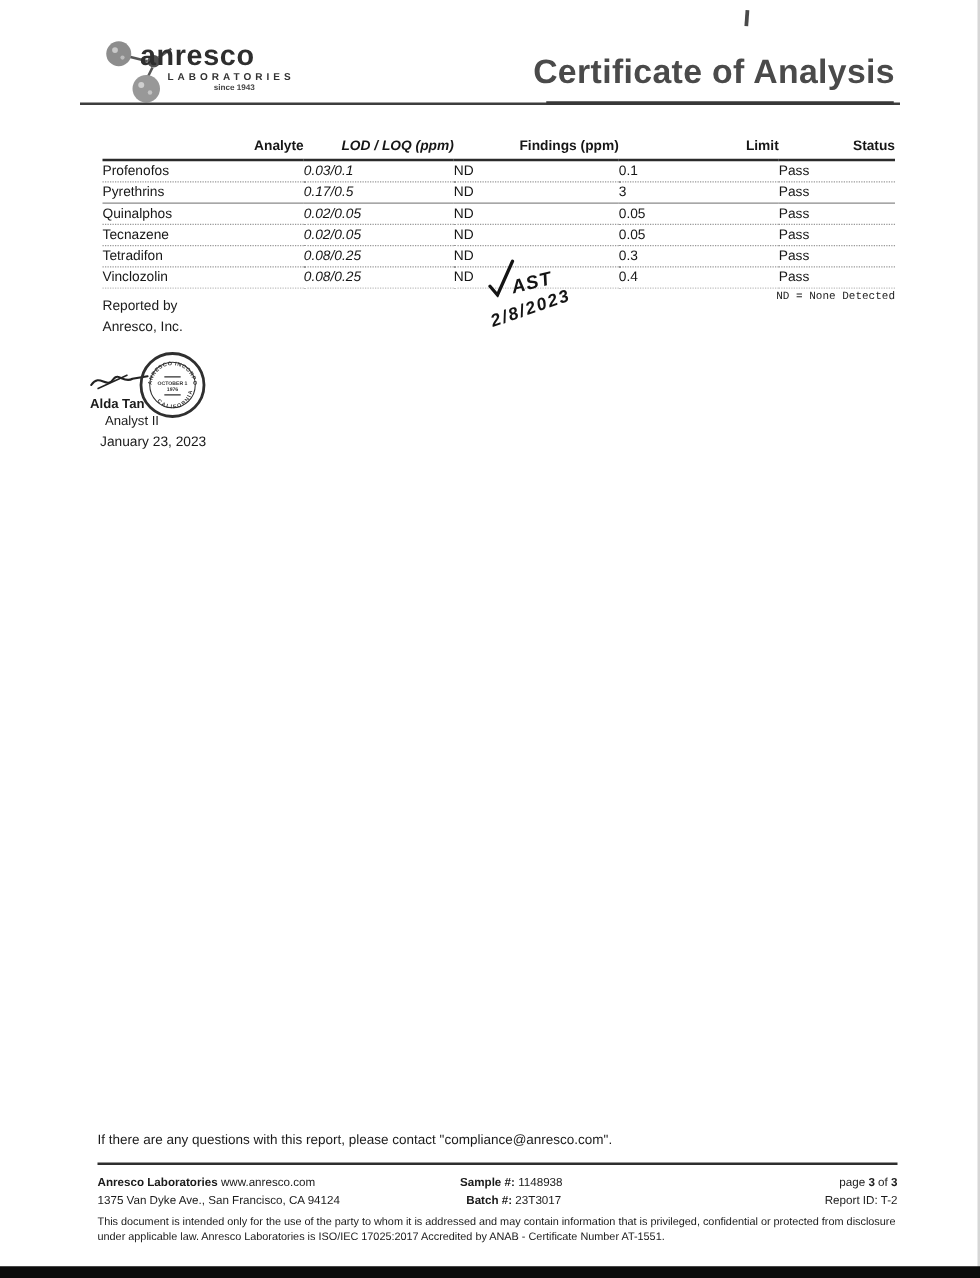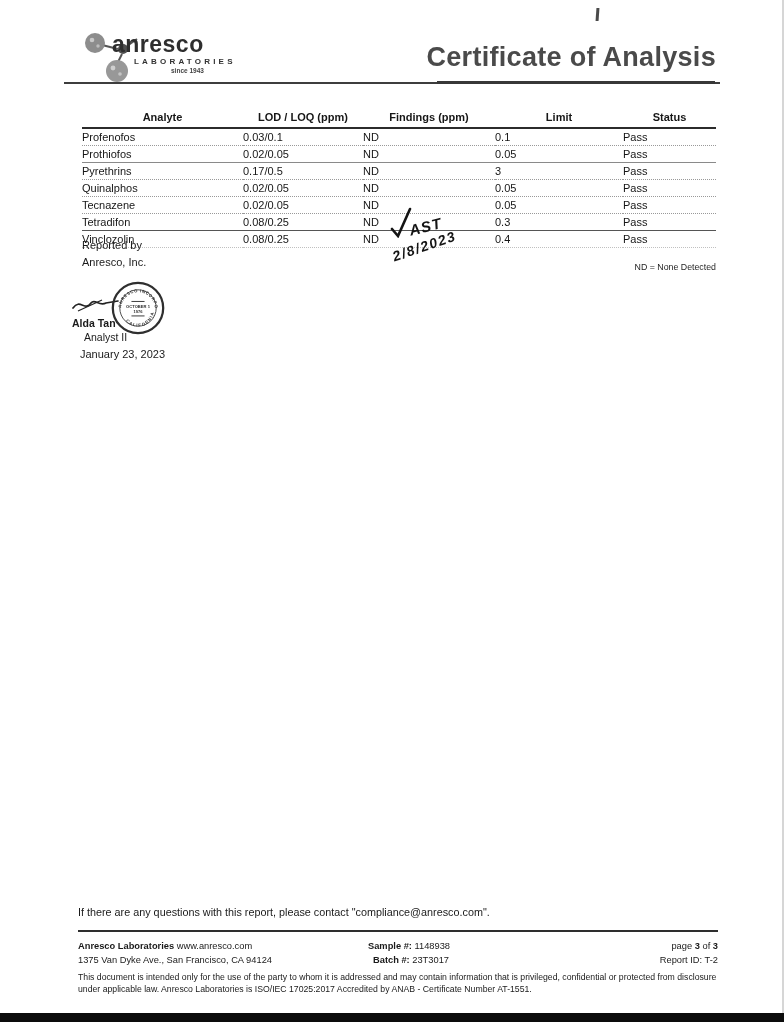--- a/index.html
+++ b/index.html
@@ -15,41 +15,41 @@
   #logo-sub{left:134px;top:57px;font-size:8px;letter-spacing:3.2px;color:#333;font-weight:bold;}
   #logo-since{left:171px;top:67px;font-size:6.5px;font-weight:bold;color:#444;}
   #doc-title{right:68px;top:42px;font-size:27px;font-weight:bold;color:#4a4a4a;letter-spacing:.3px;}
   #header-rule{left:64px;top:82px;width:656px;height:2px;background:#3d3d3d;}
   #title-rule{left:437px;top:81px;width:278px;height:3px;background:#383838;}
   #scan-tick{left:596px;top:8px;width:3px;height:13px;background:#4a4a4a;transform:rotate(4deg);}
 
   
   #analyte-table{left:82px;top:109px;width:634px;}
   table{border-collapse:collapse;width:634px;table-layout:fixed;font-size:11px;color:#161616;}
-  th{text-align:center;font-weight:bold;padding:2px 0 4px 0;border-bottom:2px solid #2b2b2b;font-size:11px;}
+  th{text-align:right;font-weight:bold;padding:2px 0 4px 0;border-bottom:2px solid #2b2b2b;font-size:11px;}
   td{padding:1.5px 0 2.5px 0;height:11.5px;}
   th:nth-child(1),td:nth-child(1){width:161px;}
-  th:nth-child(2),td:nth-child(2){width:120px;}
+  th:nth-child(2),td:nth-child(2){width:120px;font-style:italic;}
   th:nth-child(3),td:nth-child(3){width:132px;}
   th:nth-child(4),td:nth-child(4){width:128px;}
   th:nth-child(5),td:nth-child(5){width:93px;}
   tbody tr{border-bottom:1px dotted #999;padding-left:36px;}
   tbody tr:nth-child(2){border-bottom:1px solid #8a8a8a;}
   tbody tr:nth-child(6){border-bottom:1.5px solid #555;}
   tbody tr:last-child{border-bottom:1px dotted #c0c0c0;}
 
   
   .hand{font-style:italic;font-weight:bold;color:#141414;}
   #annot-initials{left:409px;top:218px;font-size:15px;transform:rotate(-14deg);letter-spacing:1px;}
   #annot-date{left:391px;top:238px;font-size:14px;transform:rotate(-19deg);letter-spacing:1.5px;}
 
   
   #reported-label{left:82px;top:239px;font-size:11px;}
   #reported-company{left:82px;top:256px;font-size:11px;font-weight:normal;}
-  #nd-note{right:68px;top:262px;font-size:8.8px;color:#1e1e1e;}
+  #nd-note{right:68px;top:232px;font-size:8.8px;color:#1e1e1e;font-family:Liberation Mono, monospace;}
 
   #analyst-name{left:72px;top:317px;font-size:10.5px;font-weight:bold;}
   #analyst-title{left:84px;top:331px;font-size:10.5px;}
   #report-date{left:80px;top:348px;font-size:11px;}
 
   
   #questions-line{left:78px;top:906px;font-size:10.8px;}
   #footer-rule{left:78px;top:930px;width:640px;height:2px;background:#2e2e2e;}
   #footer-left{left:78px;top:939px;font-size:9.3px;line-height:14px;}
   #footer-left b{font-size:9.3px;}
@@ -97,27 +97,20 @@
             <th>Limit</th>
             <th>Status</th>
           </tr>
         </thead>
       <tbody>
           <tr>
             <td>Profenofos</td>
             <td>0.03/0.1</td>
             <td>ND</td>
             <td>0.1</td>
-            <td>Pass</td>
-          </tr>
-          <tr>
-            <td>Prothiofos</td>
-            <td>0.02/0.05</td>
-            <td>ND</td>
-            <td>0.05</td>
             <td>Pass</td>
           </tr>
           <tr>
             <td>Pyrethrins</td>
             <td>0.17/0.5</td>
             <td>ND</td>
             <td>3</td>
             <td>Pass</td>
           </tr>
           <tr>

